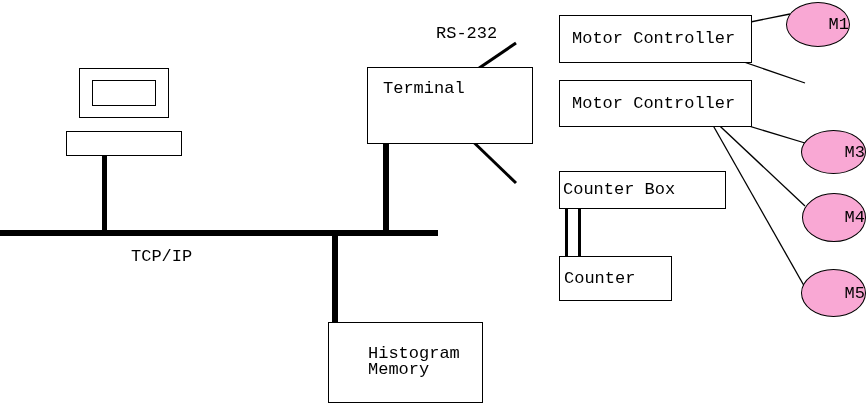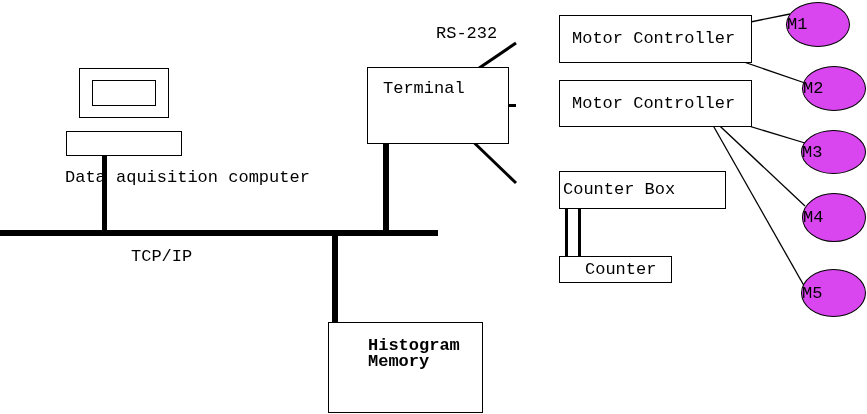--- a/index.html
+++ b/index.html
@@ -36,25 +36,25 @@
     margin-left: 45px;
   }
   .box.top-aligned {
     justify-content: flex-start;
   }
   .ellipse {
     position: absolute;
     box-sizing: border-box;
     border: 1px solid #000000;
     border-radius: 50%;
-    background: #d946ef;
+    background: #f9a8d4;
     font-size: 17px;
     display: flex;
     align-items: center;
-    justify-content: flex-start;
+    justify-content: flex-end;
   }
   .float-label {
     position: absolute;
     font-size: 17px;
     line-height: 17px;
     white-space: nowrap;
   }
   .icon-part {
     position: absolute;
     box-sizing: border-box;
@@ -91,54 +91,50 @@
     <line x1="706" y1="113" x2="805" y2="206" stroke-width="1.3"></line>
     <line x1="706" y1="113" x2="807" y2="291" stroke-width="1.3"></line>
 
     <line x1="566" y1="208" x2="566" y2="257" stroke-width="3" shape-rendering="crispEdges"></line>
     <line x1="579" y1="208" x2="579" y2="257" stroke-width="3" shape-rendering="crispEdges"></line>
   </svg>
 
   <div class="icon-part" style="left:79px; top:68px; width:90px; height:50px;"></div>
   <div class="icon-part" style="left:92px; top:80px; width:64px; height:26px;"></div>
   <div class="icon-part" style="left:66px; top:131px; width:116px; height:25px;"></div>
-  <div class="float-label" style="left:65px; top:169px;">Data aquisition computer</div>
 
-  <div class="box top-aligned" style="left:322px; top:67px; width:142px; height:77px; padding:13px 0 0 15px;">
+  <div class="box top-aligned" style="left:322px; top:67px; width:166px; height:77px; padding:13px 0 0 15px;">
     <span>Terminal</span>
   </div>
 
   <div class="float-label" style="left:436px; top:25px;">RS-232</div>
 
   <div class="box" style="left:514px; top:15px; width:193px; height:48px; padding-left:12px;">
     <span>Motor Controller</span>
   </div>
   <div class="box" style="left:514px; top:80px; width:193px; height:47px; padding-left:12px;">
     <span>Motor Controller</span>
   </div>
 
   <div class="box" style="left:514px; top:171px; width:167px; height:38px; padding-left:3px;">
     <span>Counter Box</span>
   </div>
-  <div class="box" style="left:514px; top:256px; width:113px; height:27px; padding-left:25px;">
+  <div class="box" style="left:514px; top:256px; width:113px; height:45px; padding-left:4px;">
     <span>Counter</span>
   </div>
 
   <div class="float-label" style="left:131px; top:248px;">TCP/IP</div>
 
-  <div class="box top-aligned" style="left:283px; top:322px; width:155px; height:91px; padding:15px 0 0 39px;font-weight:bold;">
+  <div class="box top-aligned" style="left:283px; top:322px; width:155px; height:81px; padding:23px 0 0 39px;">
     <span>Histogram</span>
     <span>Memory</span>
   </div>
 
   <div class="ellipse" style="left:786px; top:2px; width:64px; height:45px;">
     <span>M1</span>
-  </div>
-  <div class="ellipse" style="left:802px; top:66px; width:64px; height:45px;">
-    <span>M2</span>
   </div>
   <div class="ellipse" style="left:801px; top:130px; width:65px; height:44px;">
     <span>M3</span>
   </div>
   <div class="ellipse" style="left:802px; top:193px; width:64px; height:49px;">
     <span>M4</span>
   </div>
   <div class="ellipse" style="left:801px; top:269px; width:65px; height:48px;">
     <span>M5</span>
   </div>

